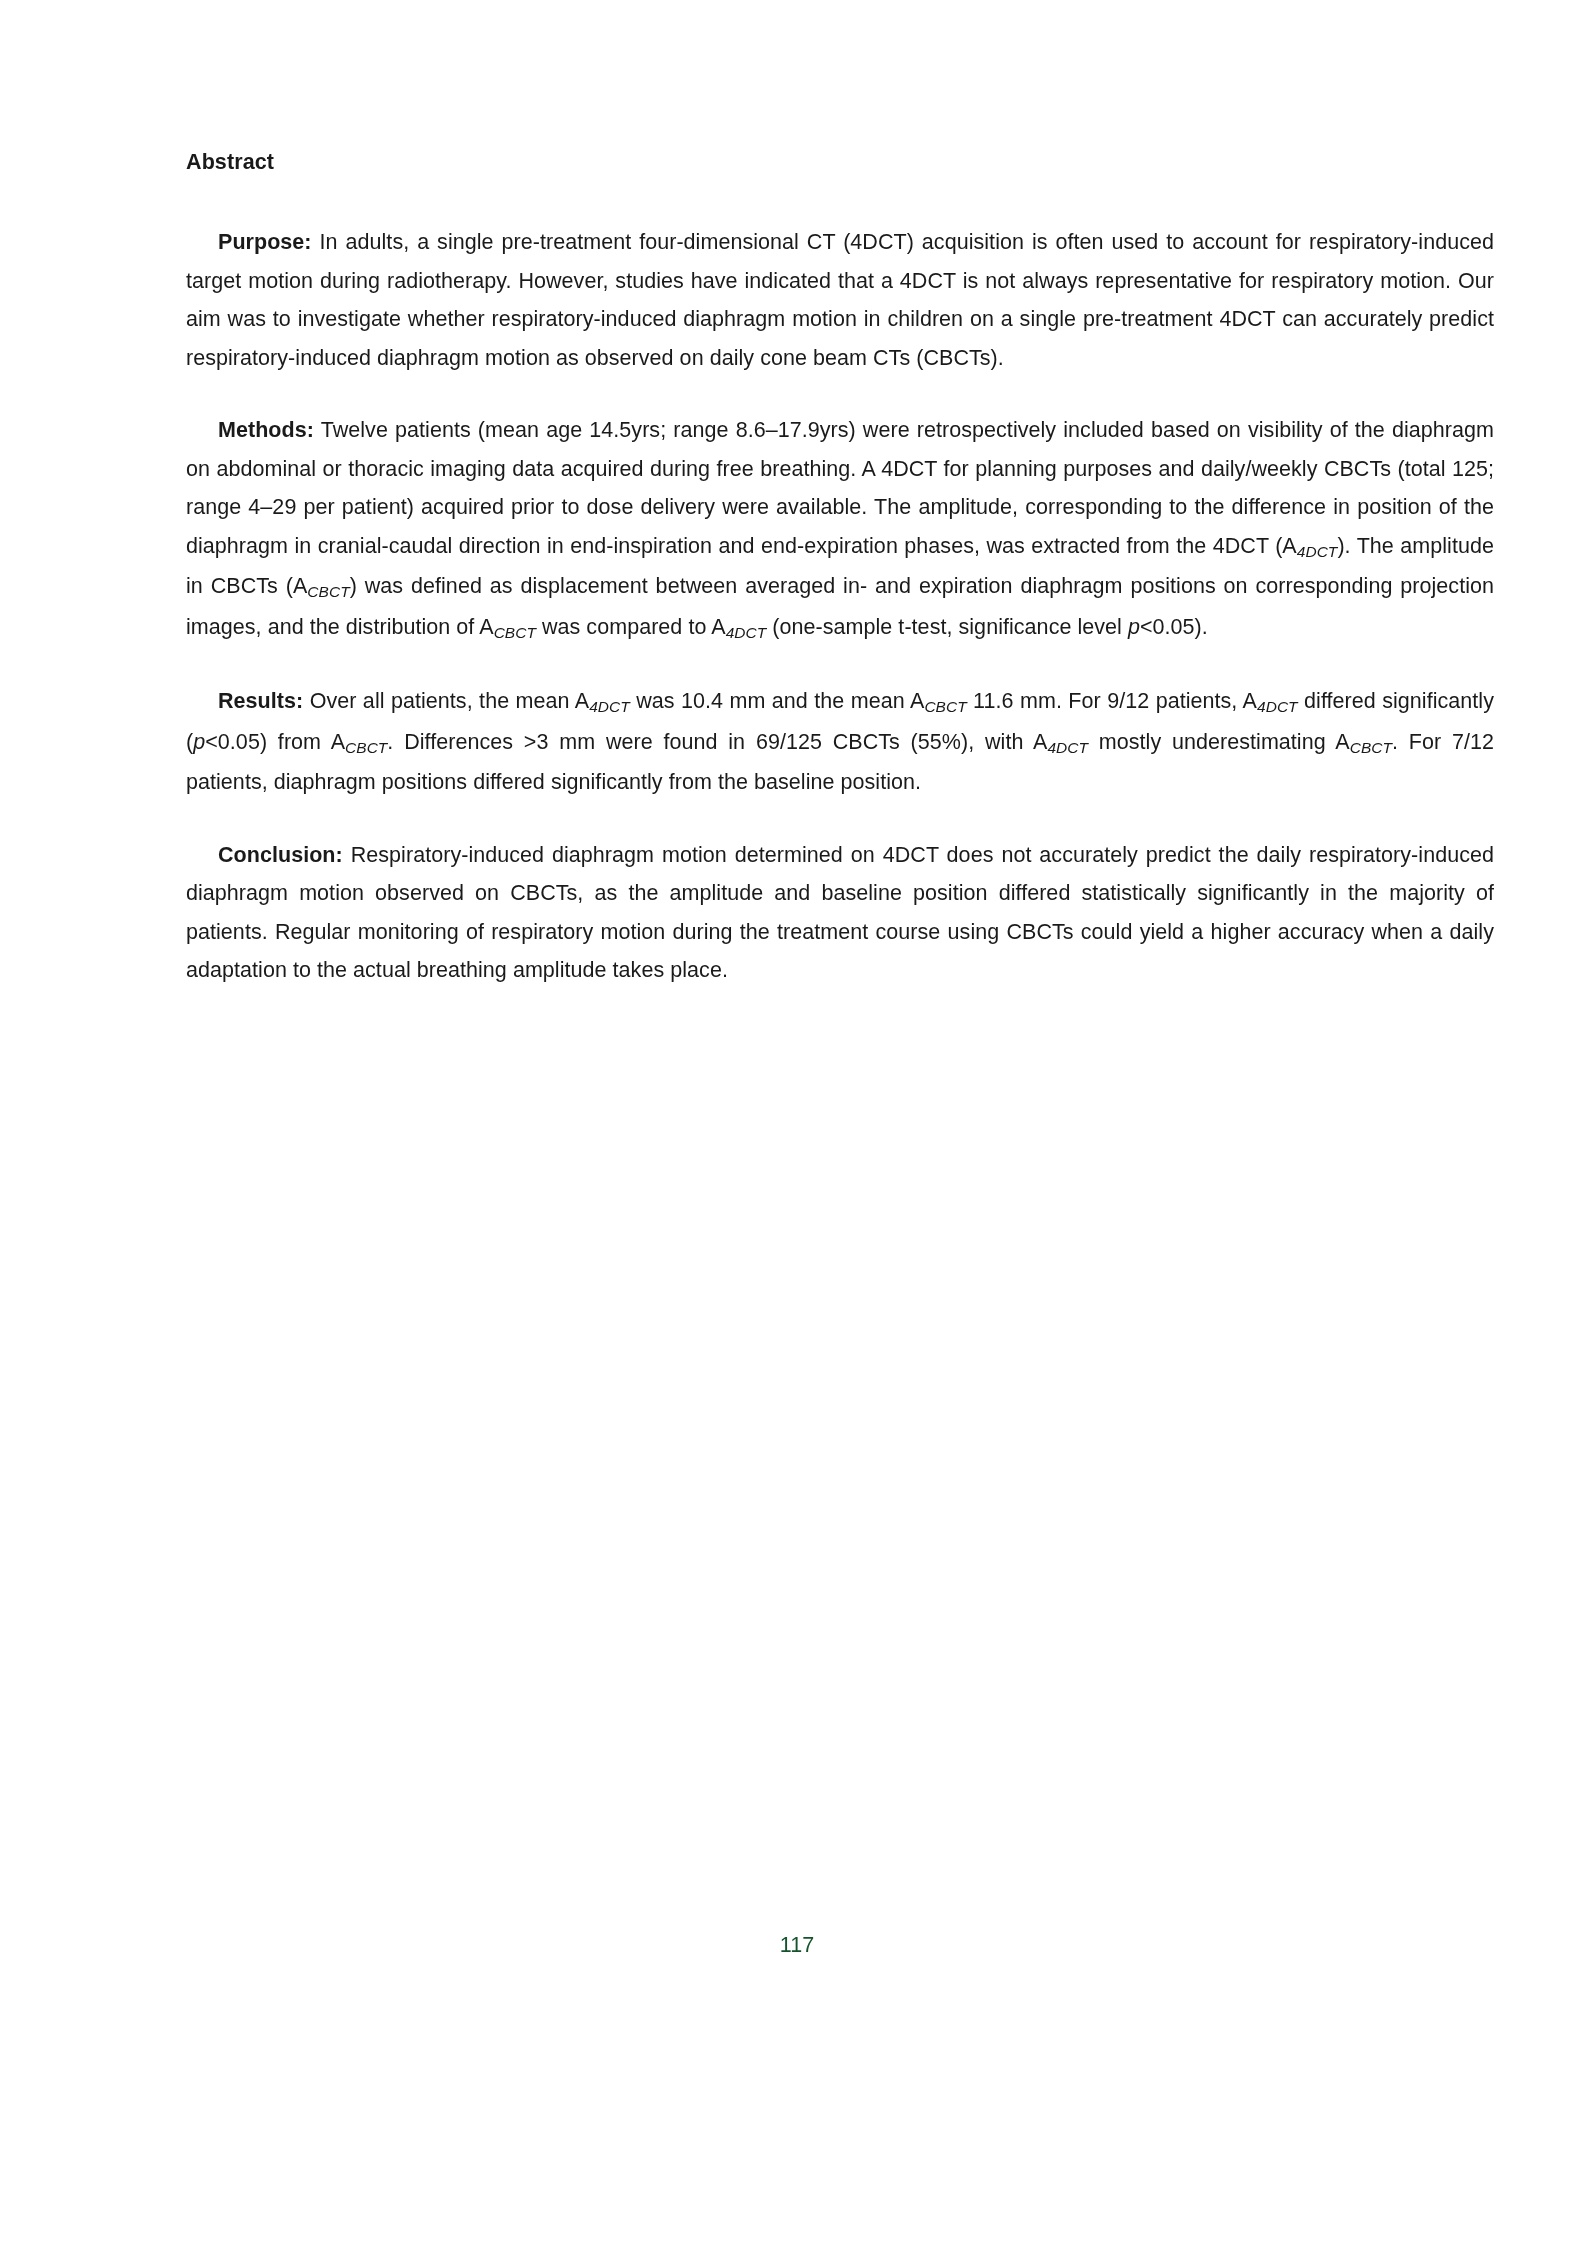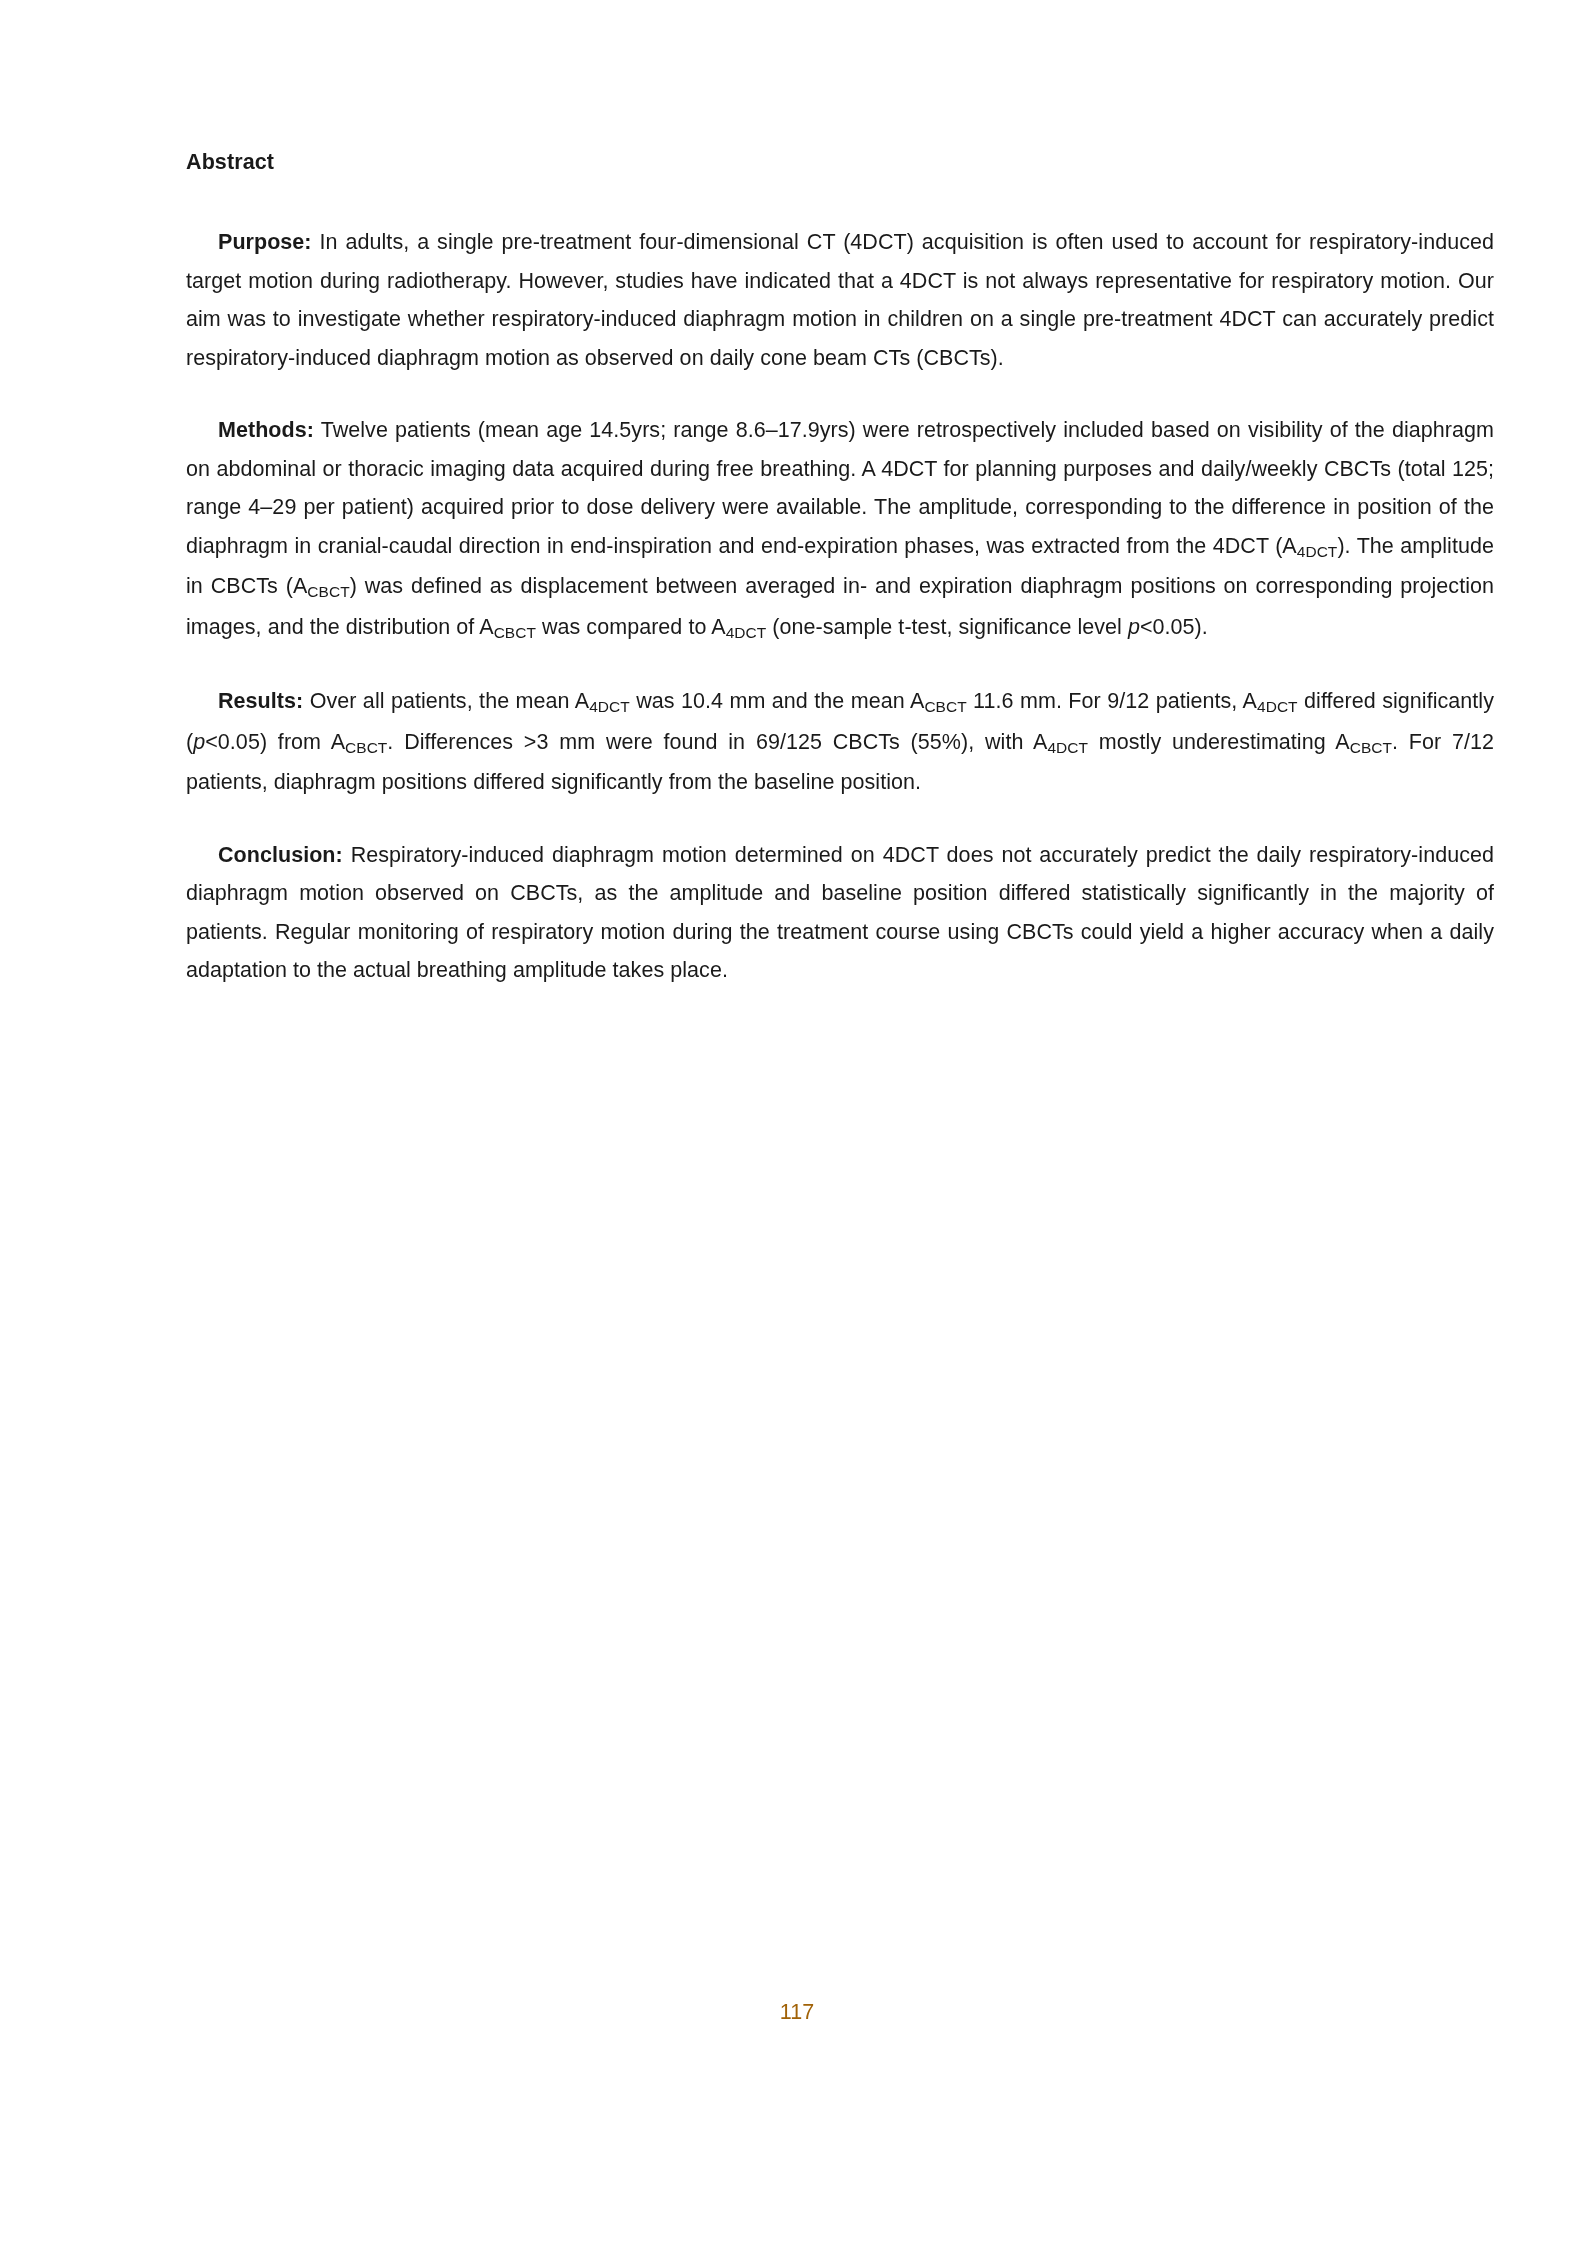--- a/index.html
+++ b/index.html
@@ -40,32 +40,33 @@
   }
   .lead {
     font-weight: bold;
     margin-left: 32px;
   }
   sub {
     font-size: 0.72em;
     vertical-align: baseline;
     position: relative;
     top: 0.28em;
+    font-style: italic;
   }
   .ital {
     font-style: italic;
   }
   .page-number {
     position: absolute;
     left: 0;
     right: 0;
-    top: 2000px;
+    top: 1933px;
     text-align: center;
     font-size: 21.5px;
-    color: #a16207;
+    color: #14532d;
   }
 </style>
 </head>
 <body>
 
 <div class="page">
 
   <h1 class="abstract-heading">Abstract</h1>
 
   <p class="para">

